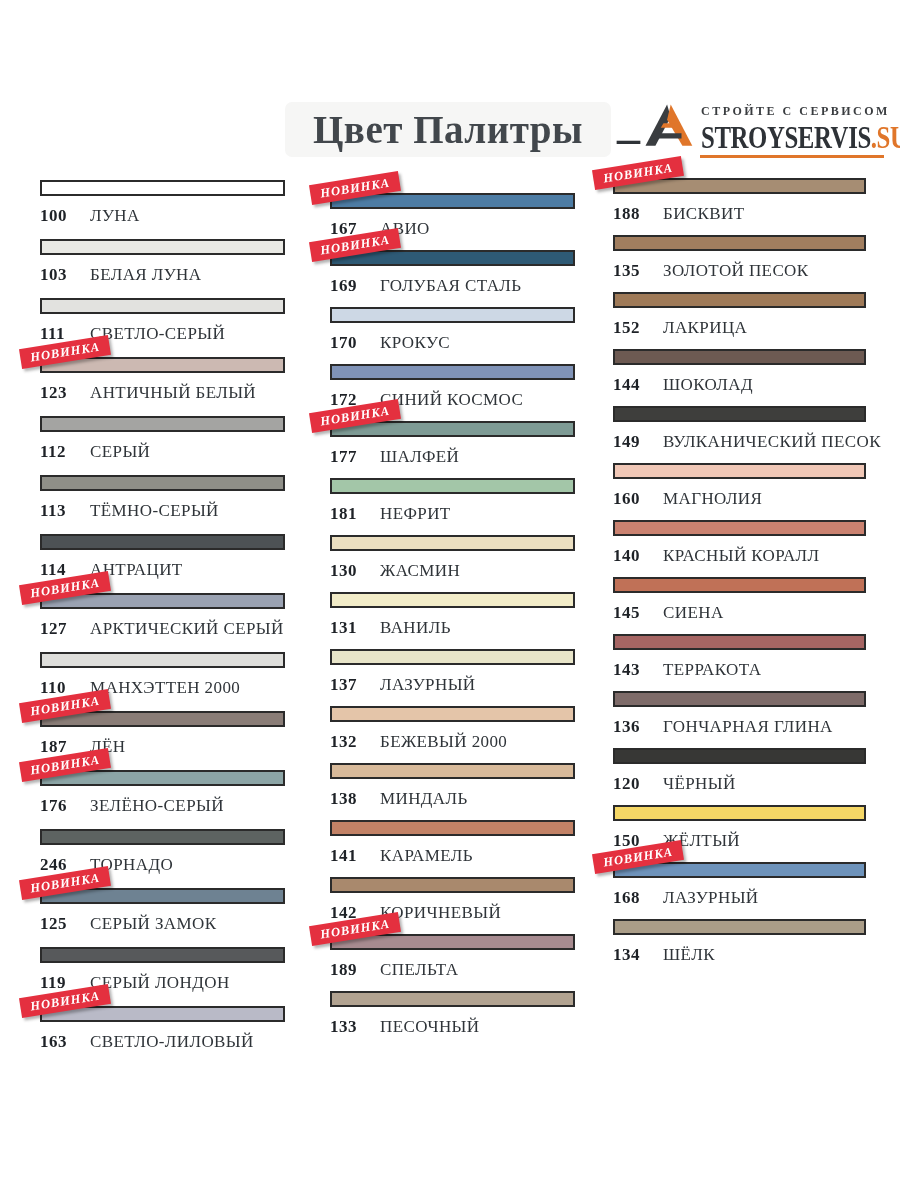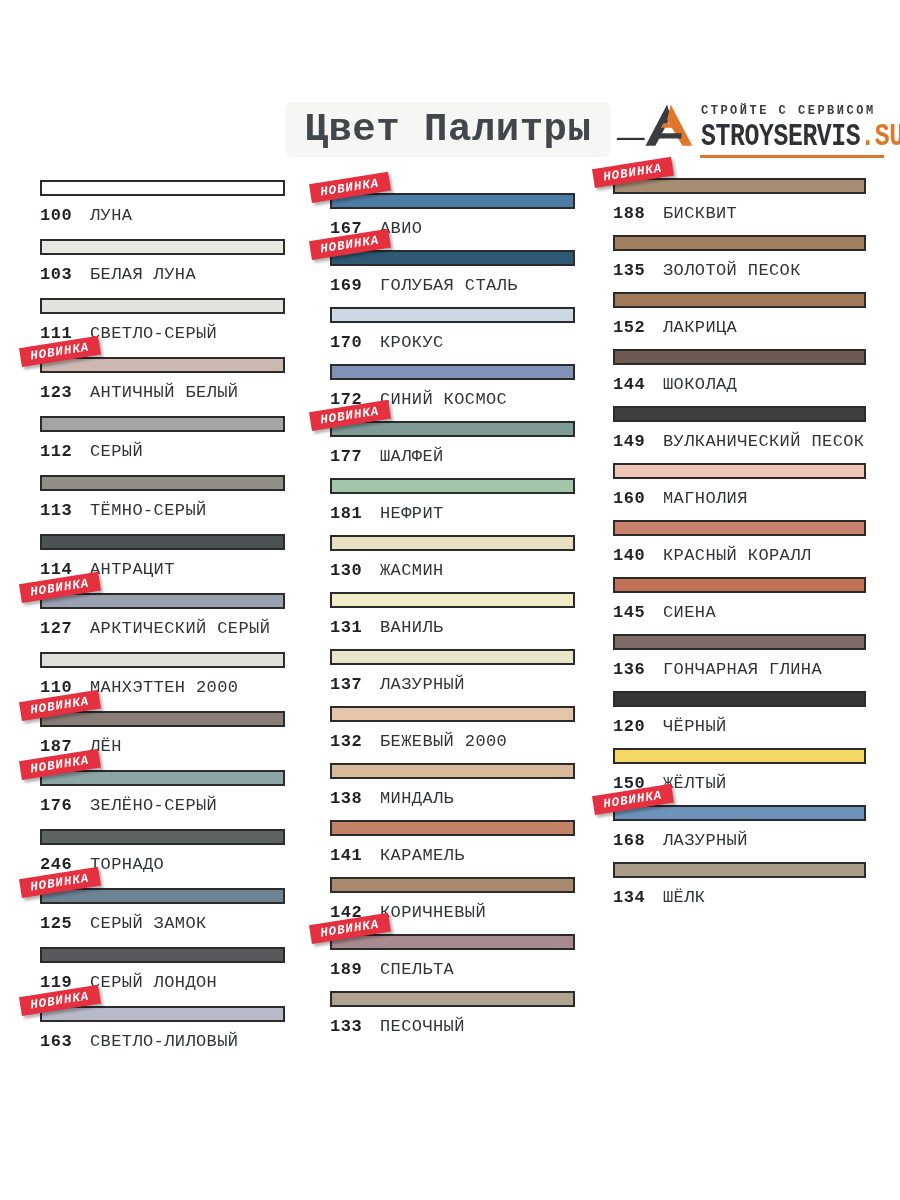--- a/index.html
+++ b/index.html
@@ -1,18 +1,18 @@
 <!DOCTYPE html>
 <html><head>
 <meta charset="utf-8">
 <style>
   html,body { margin:0; padding:0; background:#ffffff; }
   .page {
     position:relative; width:900px; height:1104px; background:#ffffff;
-    font-family:Liberation Mono, monospace; overflow:hidden;
+    font-family:Liberation Serif, serif; overflow:hidden;
   }
   
   .title-box {
     position:absolute; left:285px; top:102px; width:326px; height:55px;
     background:#f6f6f5; border-radius:7px;
     display:flex; align-items:center; justify-content:center;
     font-size:39px; font-weight:800; color:#42474c; letter-spacing:.5px;
     white-space:nowrap;
   }
   .underscore {
@@ -348,20 +348,27 @@
         </div>
       </div>
       <div class="row">
         <div class="swatch" style="background: rgb(192, 113, 87);"></div>
         <div class="row-label">
           <span class="code">145</span>
           <span class="name">СИЕНА</span>
         </div>
       </div>
       <div class="row">
+        <div class="swatch" style="background: rgb(166, 101, 99);"></div>
+        <div class="row-label">
+          <span class="code">143</span>
+          <span class="name">ТЕРРАКОТА</span>
+        </div>
+      </div>
+      <div class="row">
         <div class="swatch" style="background: rgb(126, 107, 105);"></div>
         <div class="row-label">
           <span class="code">136</span>
           <span class="name">ГОНЧАРНАЯ ГЛИНА</span>
         </div>
       </div>
       <div class="row">
         <div class="swatch" style="background: rgb(55, 55, 53);"></div>
         <div class="row-label">
           <span class="code">120</span>

